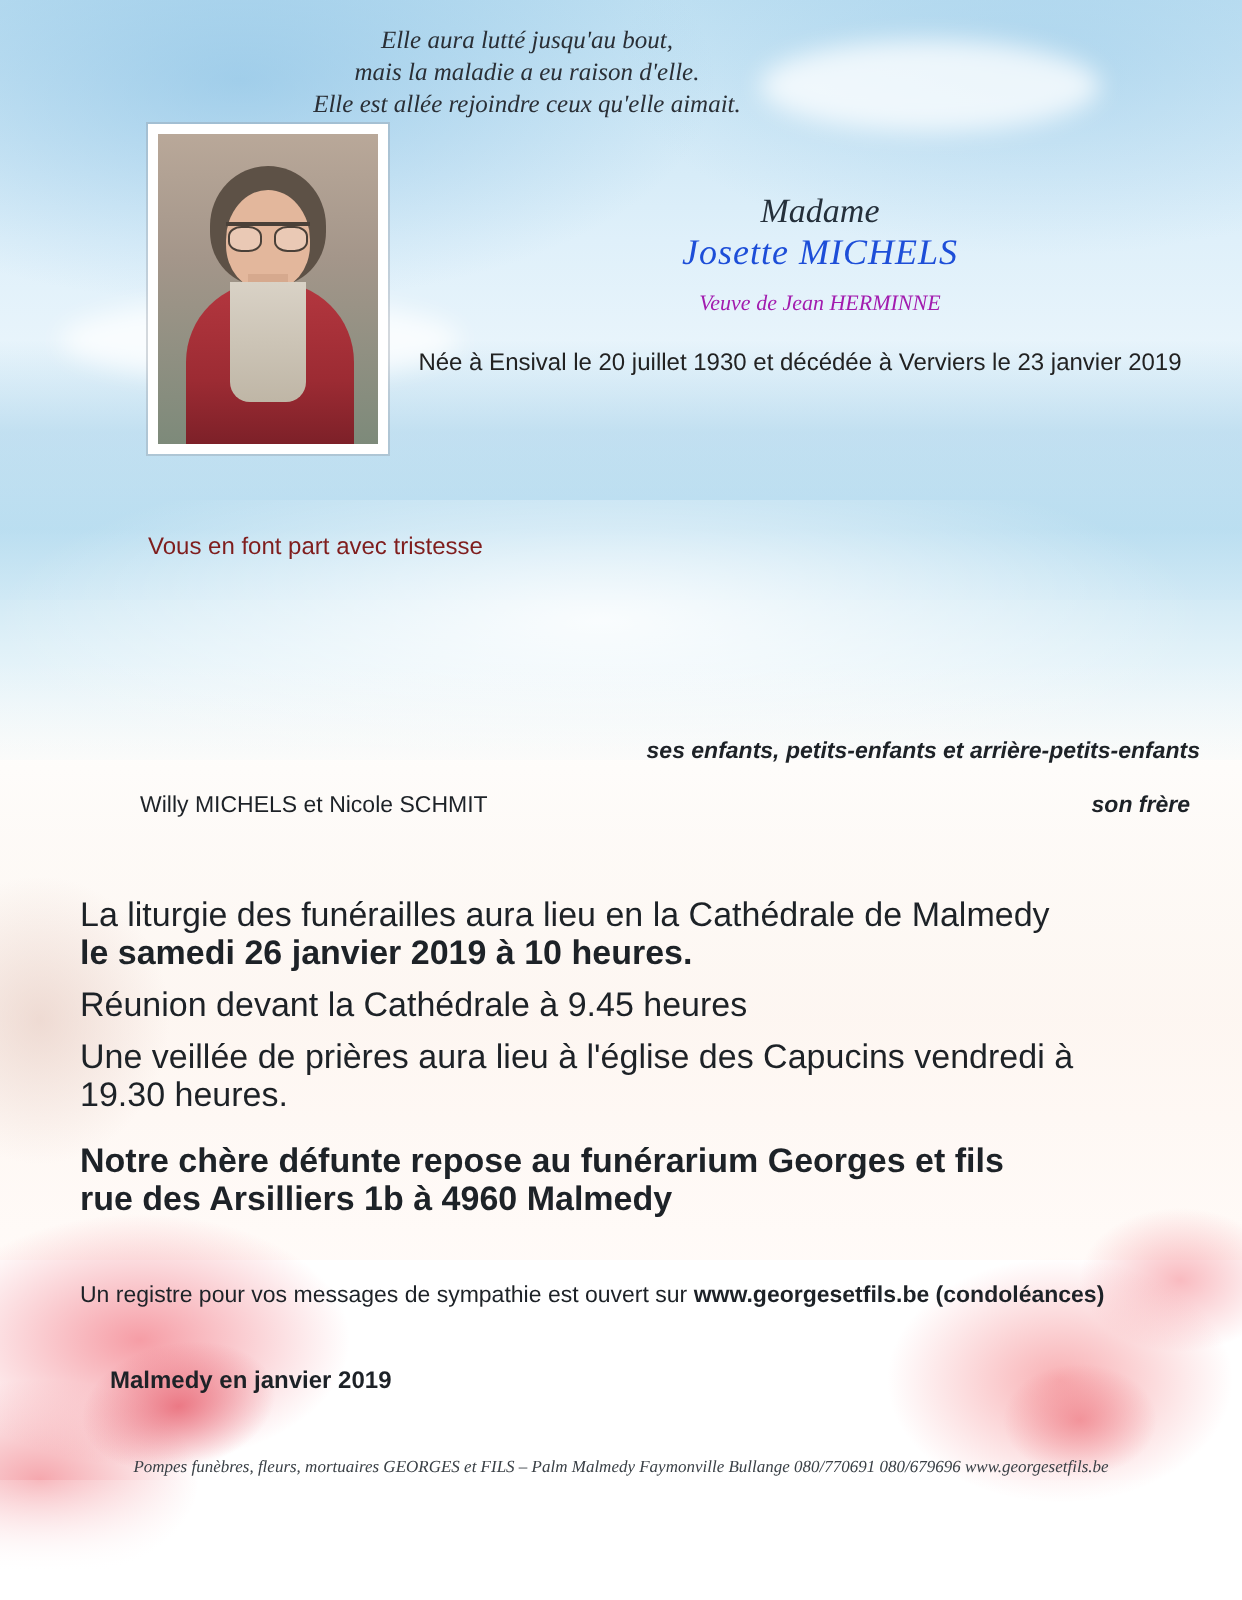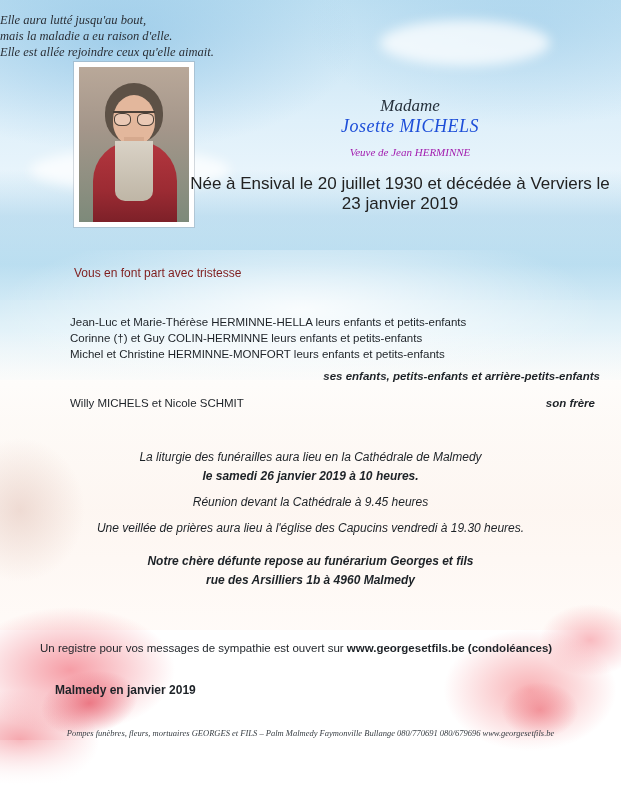--- a/index.html
+++ b/index.html
@@ -119,21 +119,21 @@
   .content {
     position: absolute;
     inset: 0;
     color: #23282e;
   }
 
   .epitaph {
     position: absolute;
     left: 0; top: 12px;
     width: 527px;
-    text-align: left;
+    text-align: center;
     font-family: "Liberation Serif", serif;
     font-style: italic;
     font-size: 12.5px;
     line-height: 16px;
     color: #2a2f36;
   }
 
   .photo-frame {
     position: absolute;
     left: 74px; top: 62px;
@@ -220,21 +220,21 @@
     position: absolute; left: 200px; top: 146px; width: 420px;
     text-align: center;
     font-family: "Liberation Serif", serif;
     font-style: italic;
     font-size: 11px;
     color: #a21caf;
   }
   .birth {
     position: absolute; left: 180px; top: 174px; width: 440px;
     text-align: center;
-    font-size: 17px;
+    font-size: 12px;
     color: #222;
   }
 
   .announce {
     position: absolute; left: 74px; top: 266px;
     font-size: 12px;
     color: #7f1d1d;
   }
 
   .family {
@@ -264,25 +264,24 @@
     text-align: right;
     font-weight: bold;
     font-style: italic;
     font-size: 11.5px;
     color: #1d2227;
   }
 
   .service {
     position: absolute; left: 40px; top: 448px;
     width: 541px;
-    text-align: center;
-    font-size: 12px;
+    text-align: left;
+    font-size: 17px;
     line-height: 19px;
     color: #1d2227;
-    font-style: italic;
   }
   .service .b { font-weight: bold; }
   .gap { display:block; height: 7px; }
 
   .registry {
     position: absolute; left: 40px; top: 642px;
     width: 541px;
     text-align: left;
     font-size: 11.5px;
     color: #1d2227;
@@ -345,25 +344,20 @@
       </div>
     </div>
 
     <div class="mrs">Madame</div>
     <div class="name">Josette MICHELS</div>
     <div class="widow">Veuve de Jean HERMINNE</div>
     <div class="birth">Née à Ensival le 20 juillet 1930 et décédée à Verviers le 23 janvier  2019</div>
 
     <div class="announce">Vous en font part avec tristesse</div>
 
-    <div class="family">
-      <div>Jean-Luc et Marie-Thérèse HERMINNE-HELLA leurs enfants et petits-enfants</div>
-      <div>Corinne (†) et Guy COLIN-HERMINNE leurs enfants et petits-enfants</div>
-      <div>Michel et Christine HERMINNE-MONFORT leurs enfants et petits-enfants</div>
-    </div>
     <div class="family-right">ses enfants, petits-enfants et arrière-petits-enfants</div>
     <div class="brother-line">Willy MICHELS et Nicole SCHMIT</div>
     <div class="brother-right">son frère</div>
 
     <div class="service">
       <div>La liturgie des funérailles aura lieu en la Cathédrale de Malmedy</div>
       <div class="b">le samedi 26 janvier 2019 à 10 heures.</div>
       <span class="gap"></span>
       <div>Réunion devant la Cathédrale à 9.45 heures</div>
       <span class="gap"></span>

